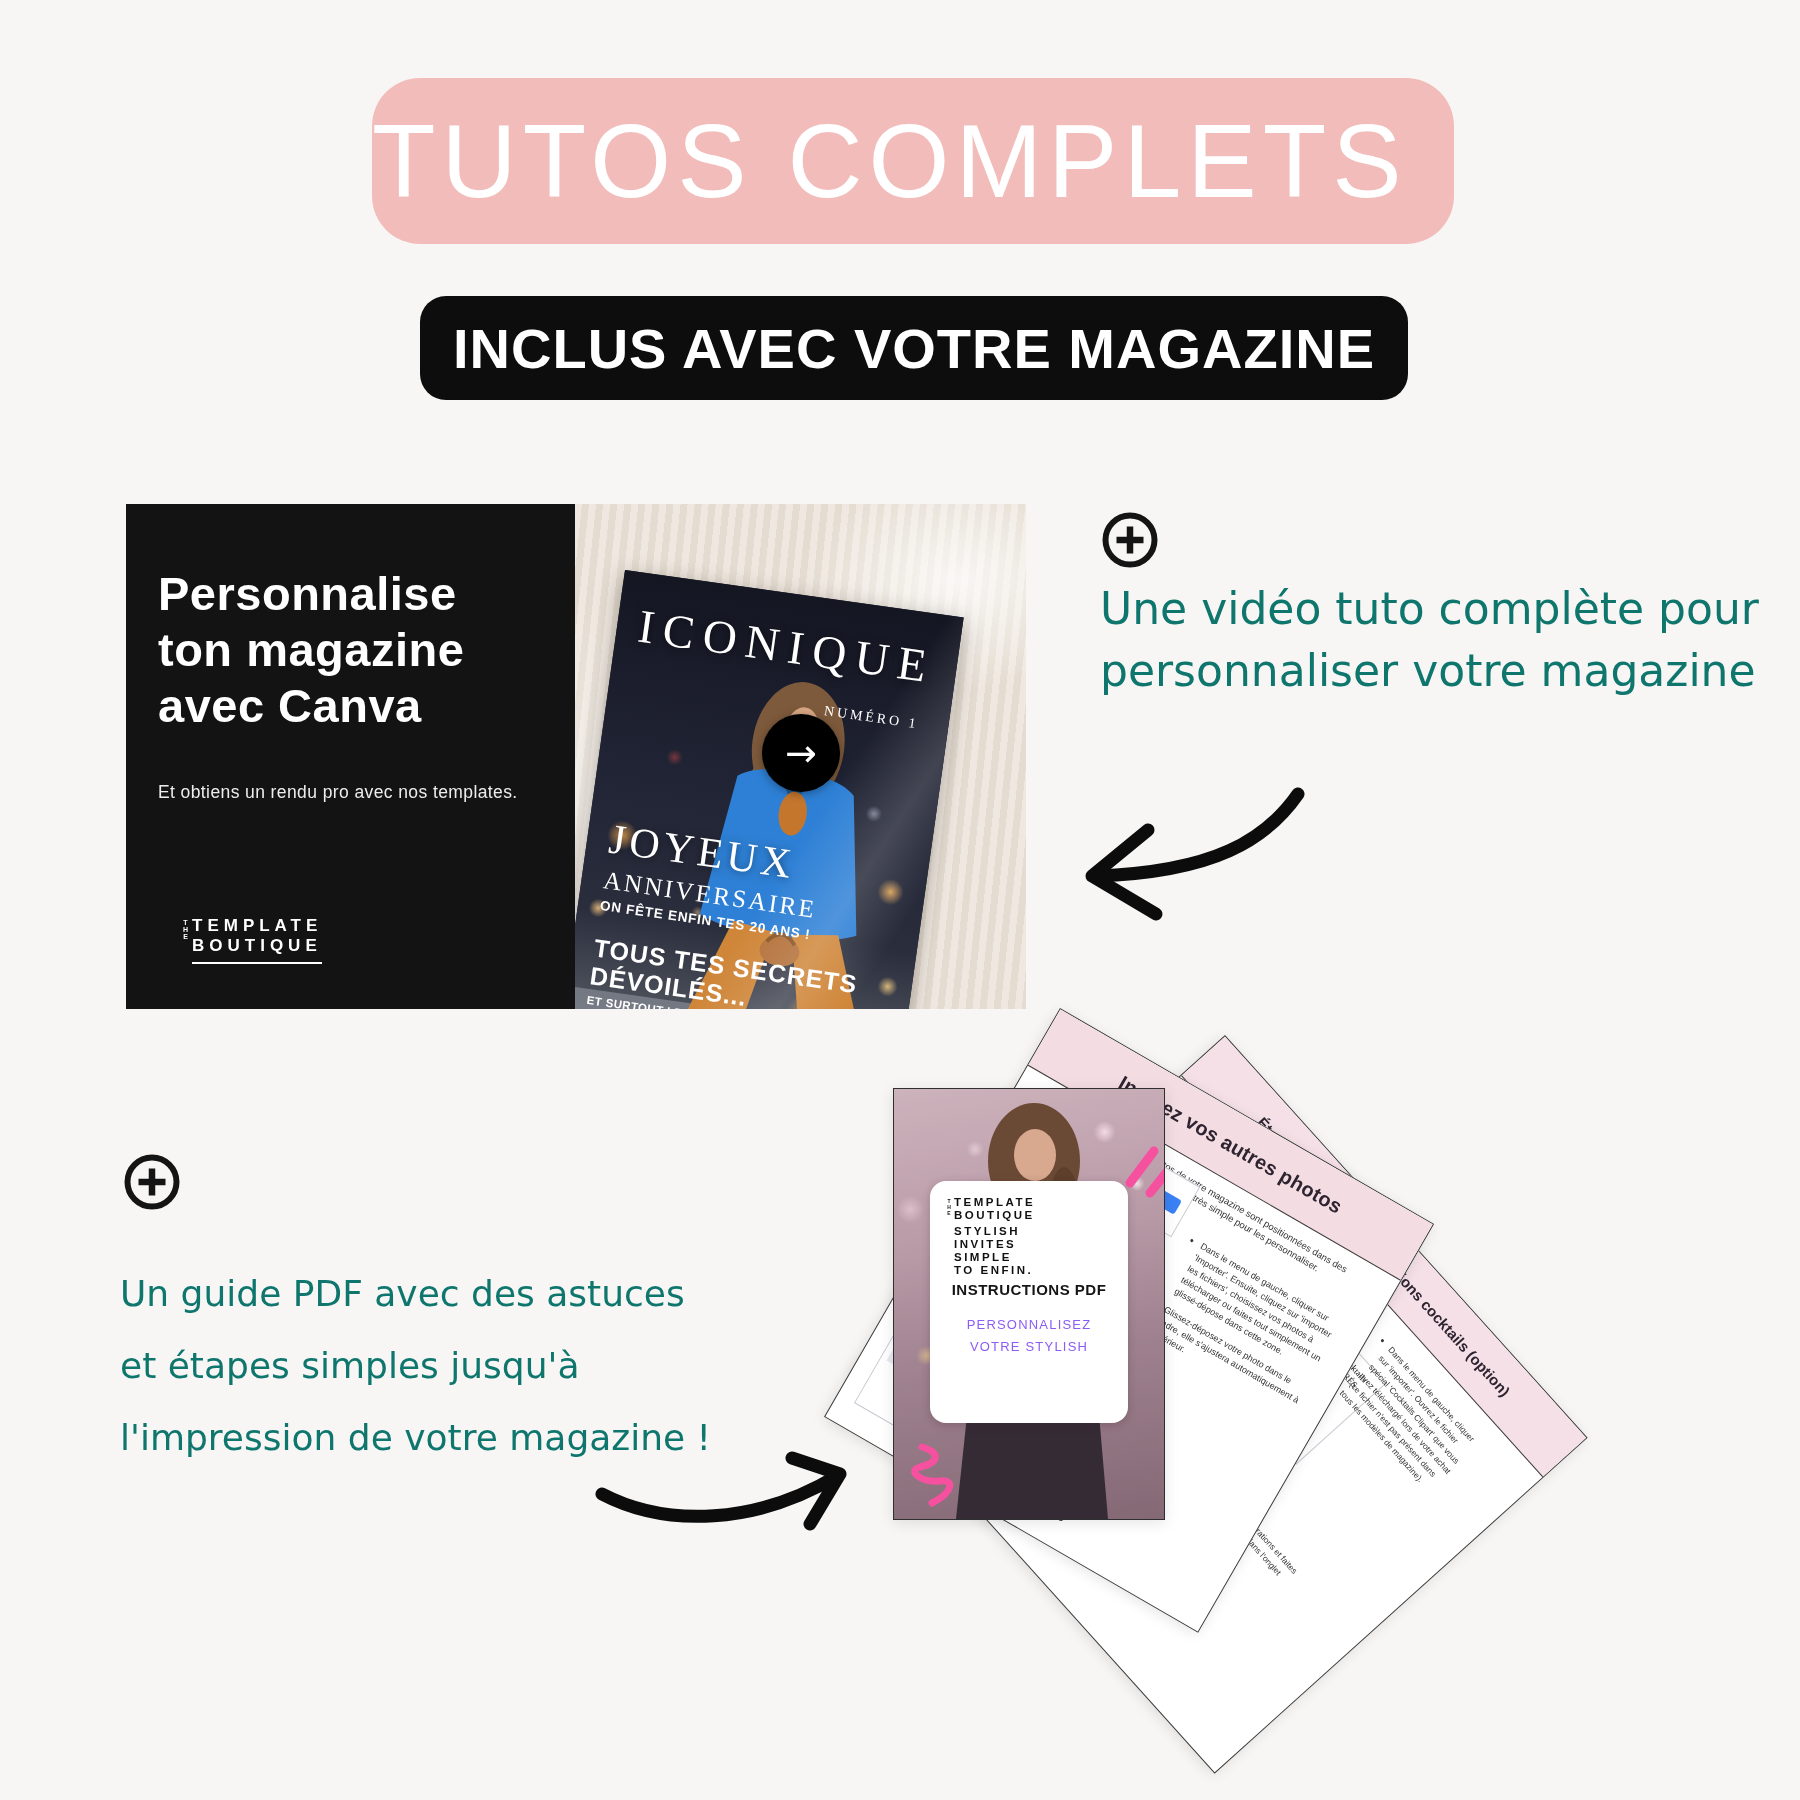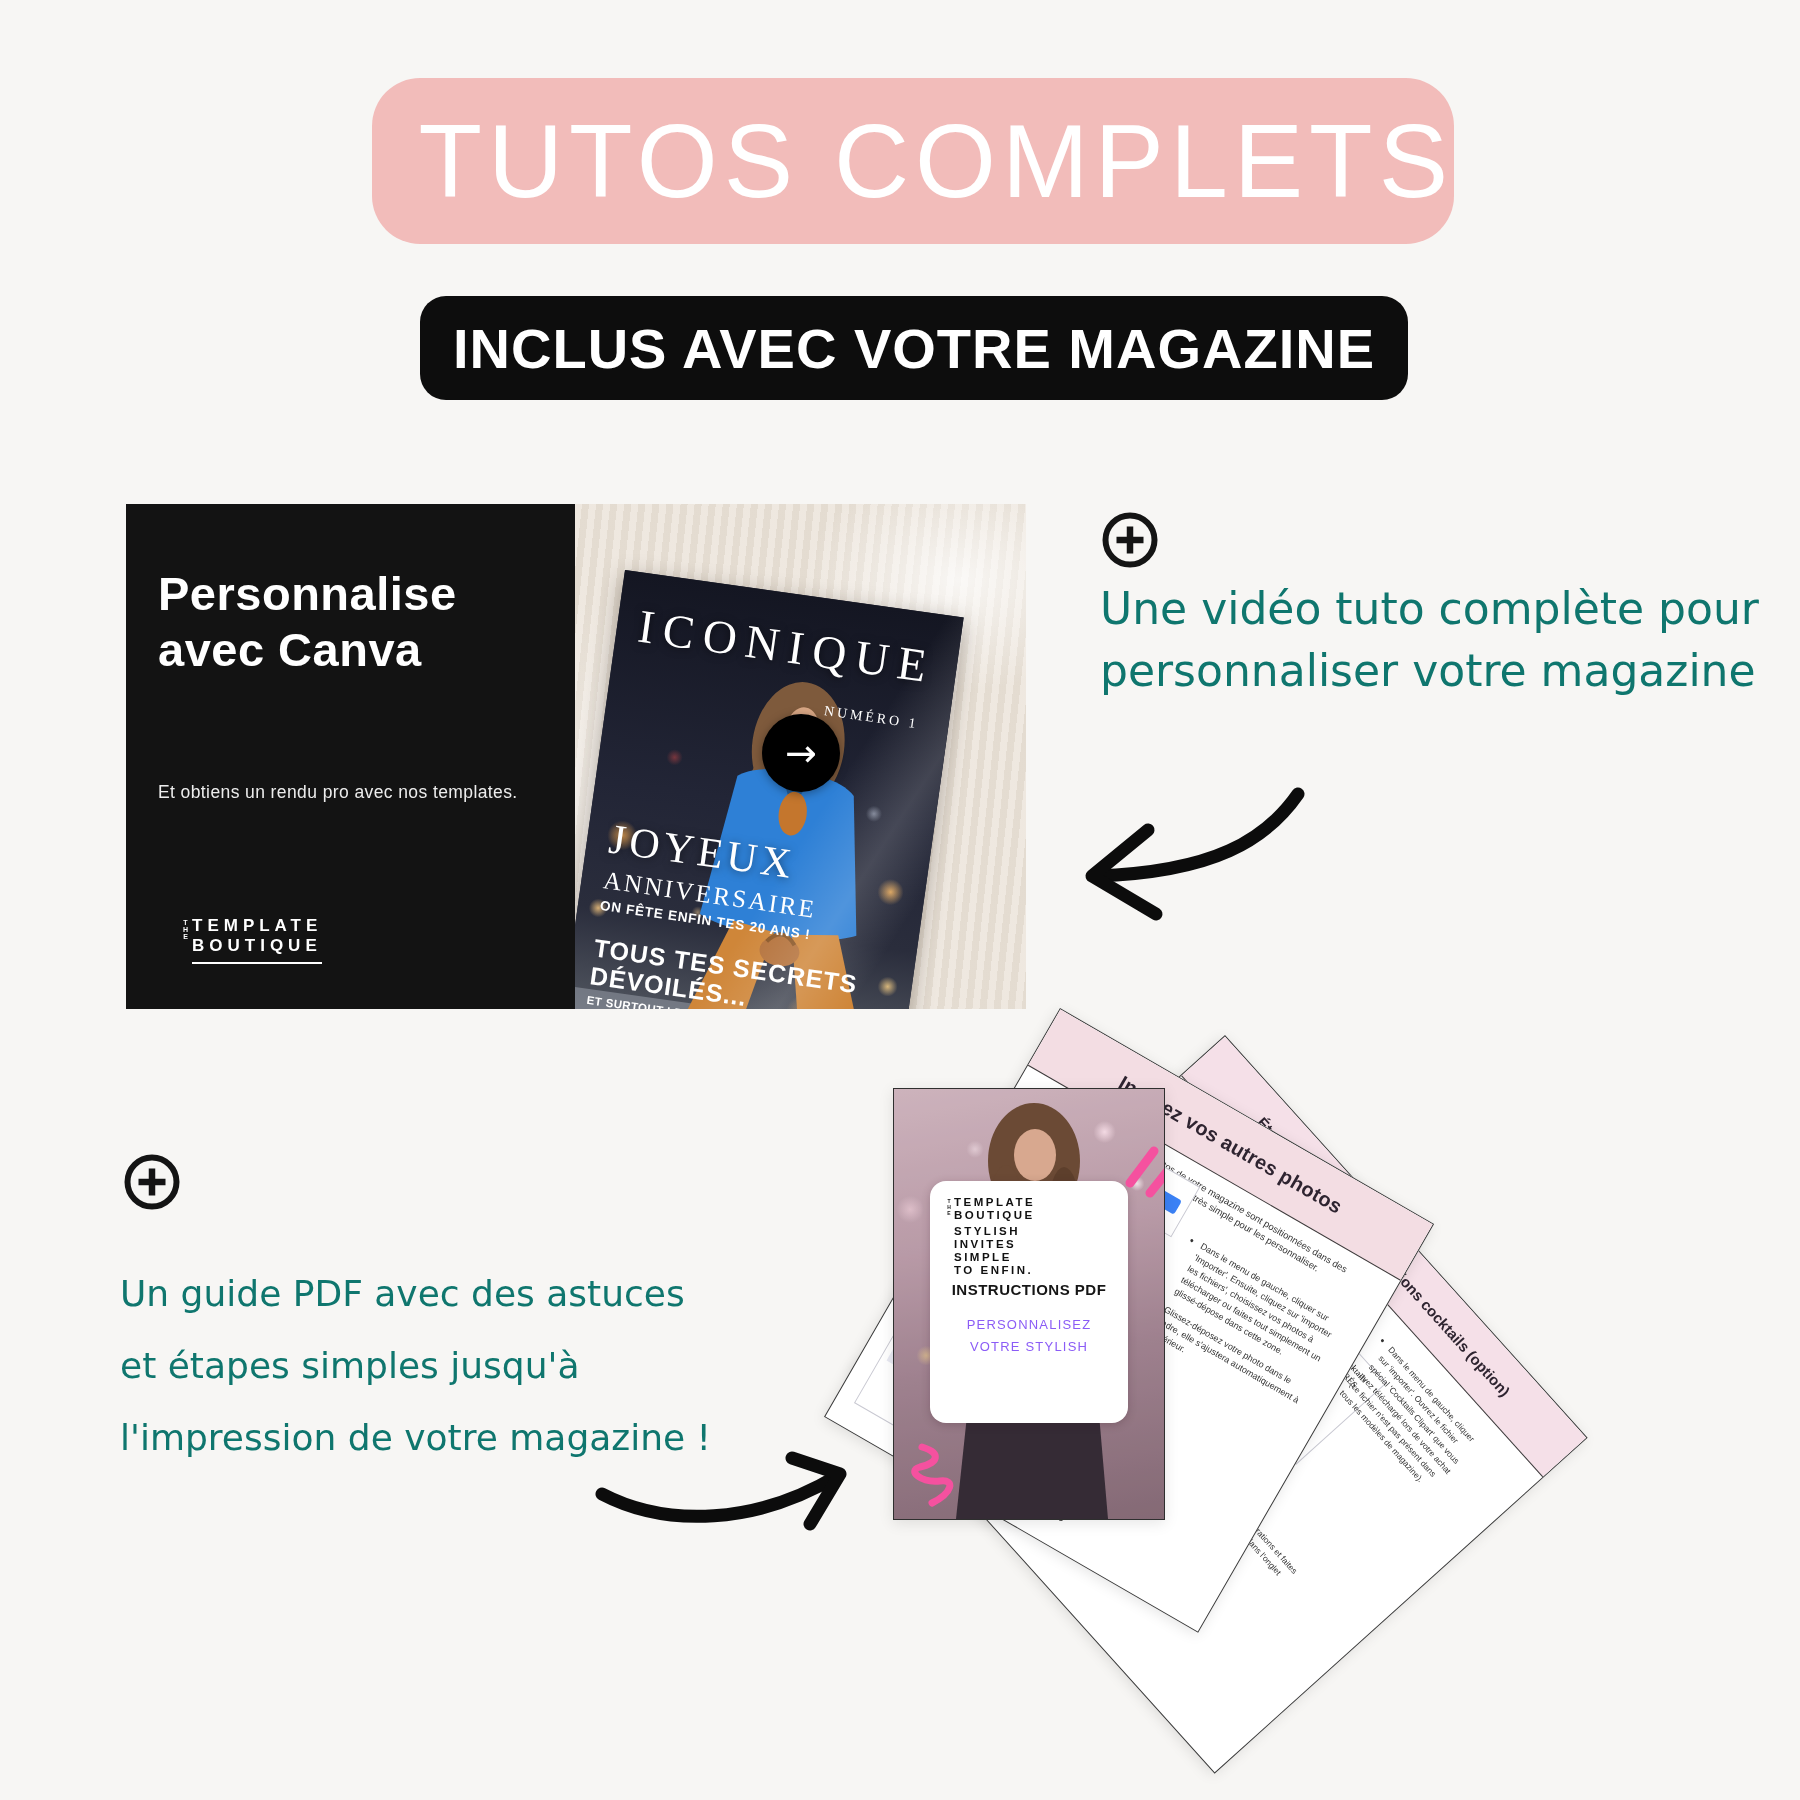--- a/index.html
+++ b/index.html
@@ -3,21 +3,21 @@
 <meta charset="utf-8">
 <style>
   html,body{margin:0;padding:0;background:#f6f5f3;}
   #canvas{
     position:relative;width:1800px;height:1800px;background:#f7f6f4;
     overflow:hidden;font-family:"Liberation Sans",sans-serif;color:#1a1a1a;
   }
   
   .banner-pink{
     position:absolute;left:372px;top:78px;width:1082px;height:166px;
-    background:#f2bcba;border-radius:48px;display:flex;align-items:center;justify-content:flex-end;
+    background:#f2bcba;border-radius:48px;display:flex;align-items:center;justify-content:flex-start;
   }
   .banner-pink span{
     font-size:104px;font-weight:300;color:#ffffff;letter-spacing:6px;white-space:nowrap;
   }
   .banner-black{
     position:absolute;left:420px;top:296px;width:988px;height:104px;
     background:#0d0d0d;border-radius:26px;display:flex;align-items:center;justify-content:center;
   }
   .banner-black span{
     font-size:56px;font-weight:800;color:#ffffff;letter-spacing:1px;white-space:nowrap;
@@ -155,20 +155,21 @@
     <span>TUTOS COMPLETS</span>
   </div>
   <div class="banner-black">
     <span>INCLUS AVEC VOTRE MAGAZINE</span>
   </div>
 
   <div class="video-thumb">
     <div class="vt-left">
       <div class="vt-title">
         <div>Personnalise</div>
+        <div>ton magazine</div>
         <div>avec Canva</div>
       </div>
       <div class="vt-sub">Et obtiens un rendu pro avec nos templates.</div>
       <div class="vt-logo">
         <span class="logo-the">THE</span>
         <span class="logo-main">
           <span>TEMPLATE</span>
           <span>BOUTIQUE</span>
         </span>
       </div>

